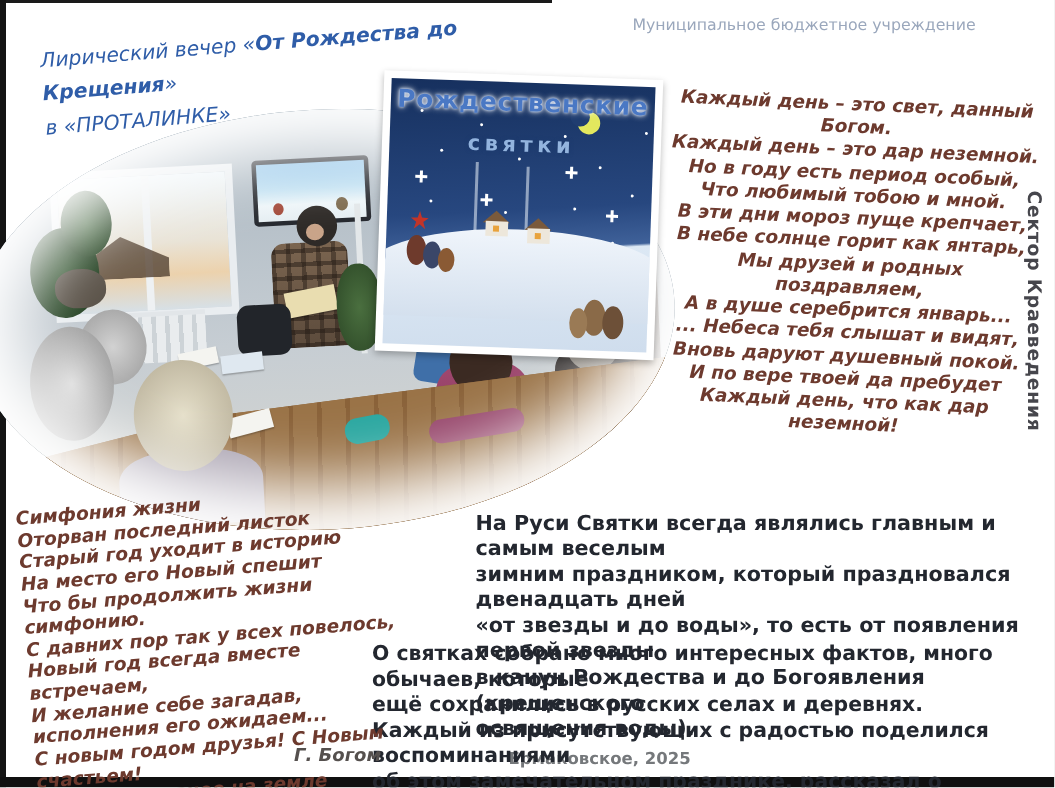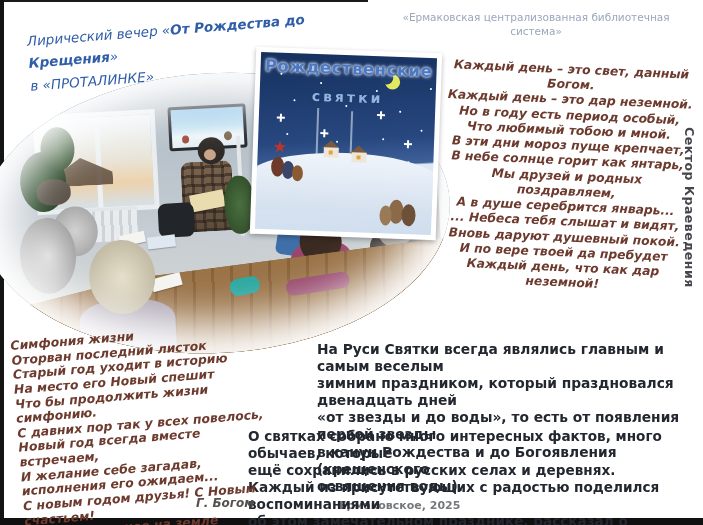--- a/index.html
+++ b/index.html
@@ -127,21 +127,21 @@
   <div class="abs edge-top"></div>
   <div class="abs edge-left"></div>
   <div class="abs edge-bottom"></div>
 
   <div class="abs page-title">
     <div><span>Лирический вечер «</span><span class="bold">От Рождества до Крещения</span><span>»</span></div>
     <div>в «ПРОТАЛИНКЕ»</div>
   </div>
 
   <div class="abs org-header">
-    <div>«Ермаковская централизованная  библиотечная система»</div>
+    <div>Муниципальное бюджетное учреждение</div>
   </div>
 
   <div class="abs photo-oval">
     <div class="ph-wall"></div>
     <div class="ph-window">
       <div class="ph-window-bar"></div>
       <div class="ph-roof"></div>
     </div>
     <div class="ph-plant-l1"></div>
     <div class="ph-plant-l2"></div>

